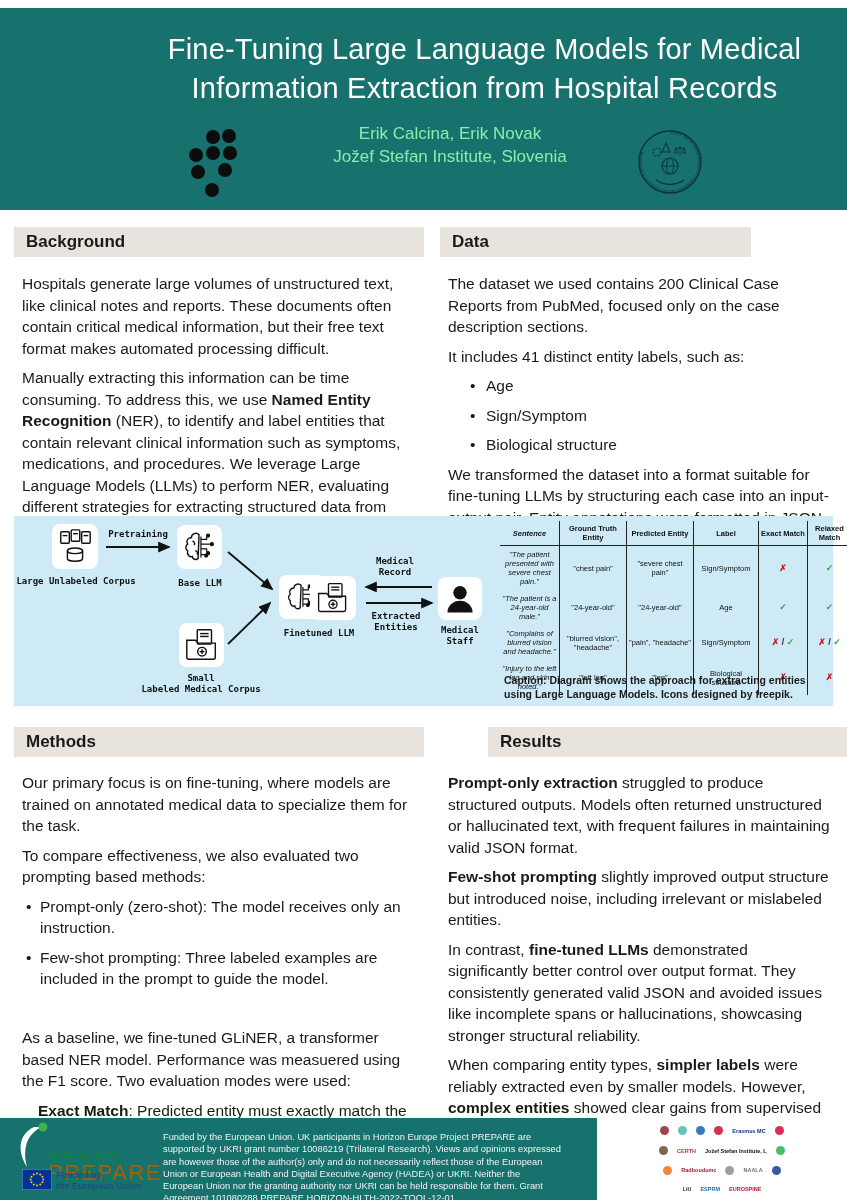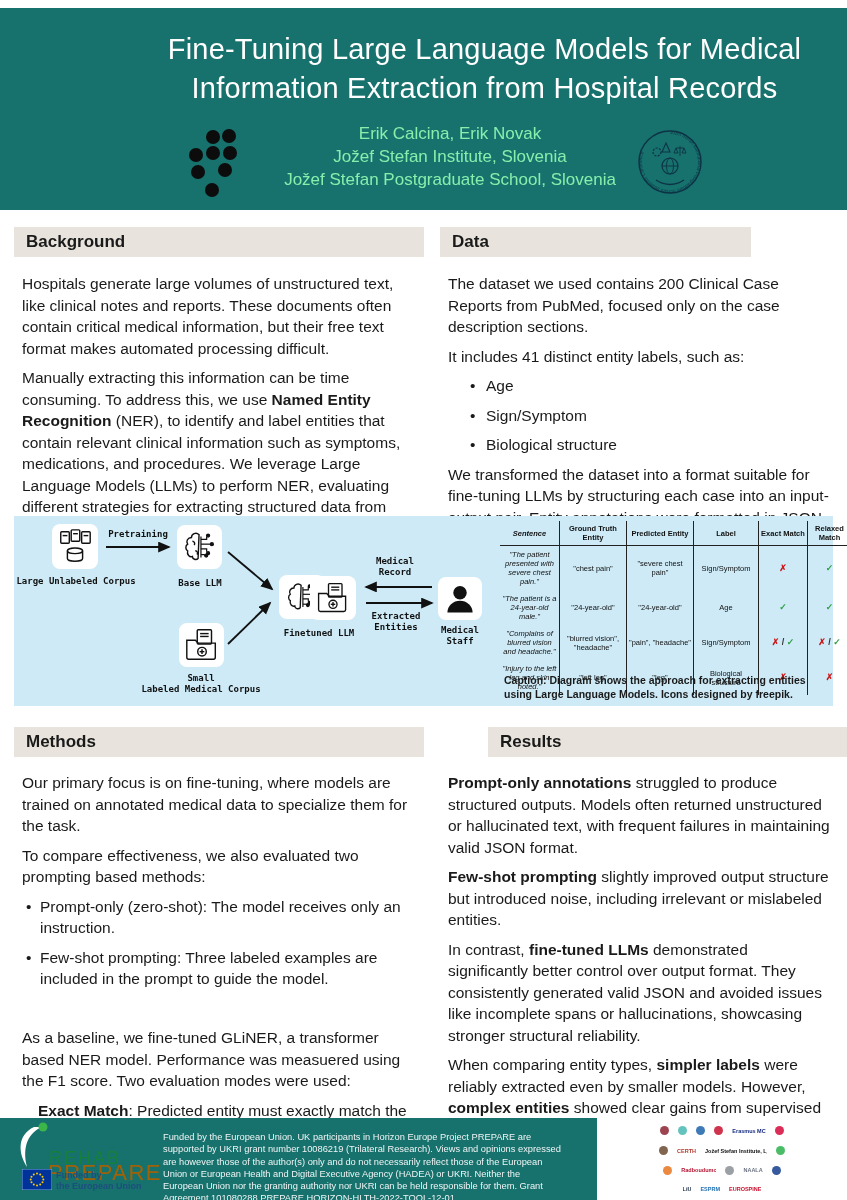--- a/index.html
+++ b/index.html
@@ -102,21 +102,20 @@
           <circle cx="29" cy="33" r="7"></circle>
           <circle cx="46" cy="33" r="7"></circle>
         <circle cx="14" cy="52" r="7"></circle>
           <circle cx="41" cy="50" r="7"></circle>
         <circle cx="28" cy="70" r="7"></circle>
       </g>
     </svg>
     <div class="authors">
       <div>Erik Calcina, Erik Novak</div>
       <div>Jožef Stefan Institute, Slovenia</div>
-      <div>Jožef Stefan Postgraduate School, Slovenia</div>
     </div>
     <svg class="conf-logo" width="68" height="68" viewBox="0 0 68 68">
       <defs>
           <path id="ring" d="M34 6 a28 28 0 1 1 -0.01 0" fill="none"></path>
         </defs>
       <circle cx="34" cy="34" r="31" fill="none" stroke="#0d3344" stroke-width="1.4"></circle>
       <text font-size="4.6" fill="#0d3344" font-family="Liberation Sans, sans-serif">
         <textPath href="#ring">Jožef Stefan International Postgraduate School Students' Conference</textPath>
       </text>
       <circle cx="34" cy="38" r="8" fill="none" stroke="#0d3344" stroke-width="1.2"></circle>
@@ -150,21 +149,21 @@
       <div class="blk p"><span>Our primary focus is on fine-tuning, where models are trained on annotated medical data to specialize them for the task.</span></div>
       <div class="blk p"><span>To compare effectiveness, we also evaluated two prompting based methods:</span></div>
       <div class="blk bullet"><span>Prompt-only (zero-shot): The model receives only an instruction.</span></div>
       <div class="blk bullet"><span>Few-shot prompting: Three labeled examples are included in the prompt to guide the model.</span></div>
       <div class="blk gap"></div>
       <div class="blk p"><span>As a baseline, we fine-tuned GLiNER, a transformer based NER model. Performance was measuered using the F1 score. Two evaluation modes were used:</span></div>
       <div class="blk indent"><span class="b">Exact Match</span><span>: Predicted entity must exactly match the text span and the label</span></div>
       <div class="blk indent"><span class="b">Relaxed Match</span><span>: Counts a match if the predicted span contains the true span and the label is correct</span></div>
     </div>
   <div class="body-col col-results">
-      <div class="blk p"><span class="b">Prompt-only annotations</span><span> struggled to produce structured outputs. Models often returned unstructured or hallucinated text, with frequent failures in maintaining valid JSON format.</span></div>
+      <div class="blk p"><span class="b">Prompt-only extraction</span><span> struggled to produce structured outputs. Models often returned unstructured or hallucinated text, with frequent failures in maintaining valid JSON format.</span></div>
       <div class="blk p"><span class="b">Few-shot prompting</span><span> slightly improved output structure but introduced noise, including irrelevant or mislabeled entities.</span></div>
       <div class="blk p"><span>In contrast, </span><span class="b">fine-tuned LLMs</span><span> demonstrated significantly better control over output format. They consistently generated valid JSON and avoided issues like incomplete spans or hallucinations, showcasing stronger structural reliability.</span></div>
       <div class="blk p"><span>When comparing entity types, </span><span class="b">simpler labels</span><span> were reliably extracted even by smaller models. However, </span><span class="b">complex entities</span><span> showed clear gains from supervised fine-tuning.</span></div>
       <div class="blk p"><span>Overall, </span><span class="b">fine-tuned LLMs outperformed GLiNER</span><span> across both Exact and Relaxed F1 scores.</span></div>
       <div class="blk p"><span>Interestingly, </span><span class="b">GPT-4o-mini</span><span> produced well-structured outputs but did not outperform smaller, locally fine-tuned models, suggesting that domain adaptation still plays a critical role.</span></div>
     </div>
 
   <div class="diagram">
 
     <svg class="arrows" width="819" height="190" viewBox="0 0 819 190">

